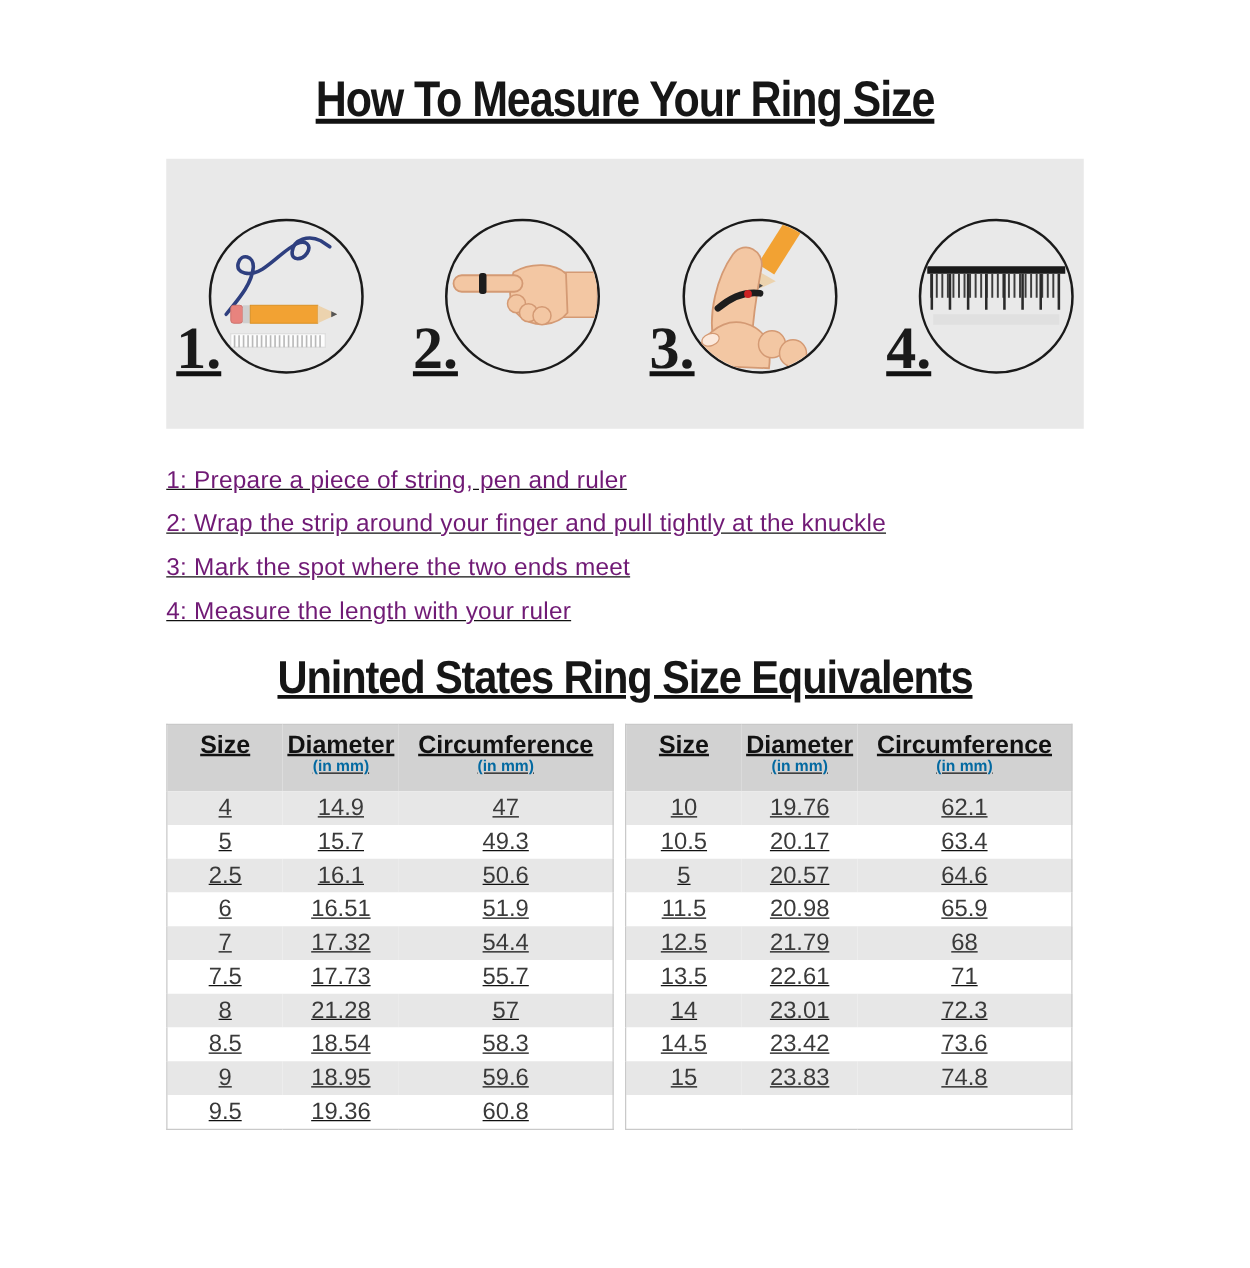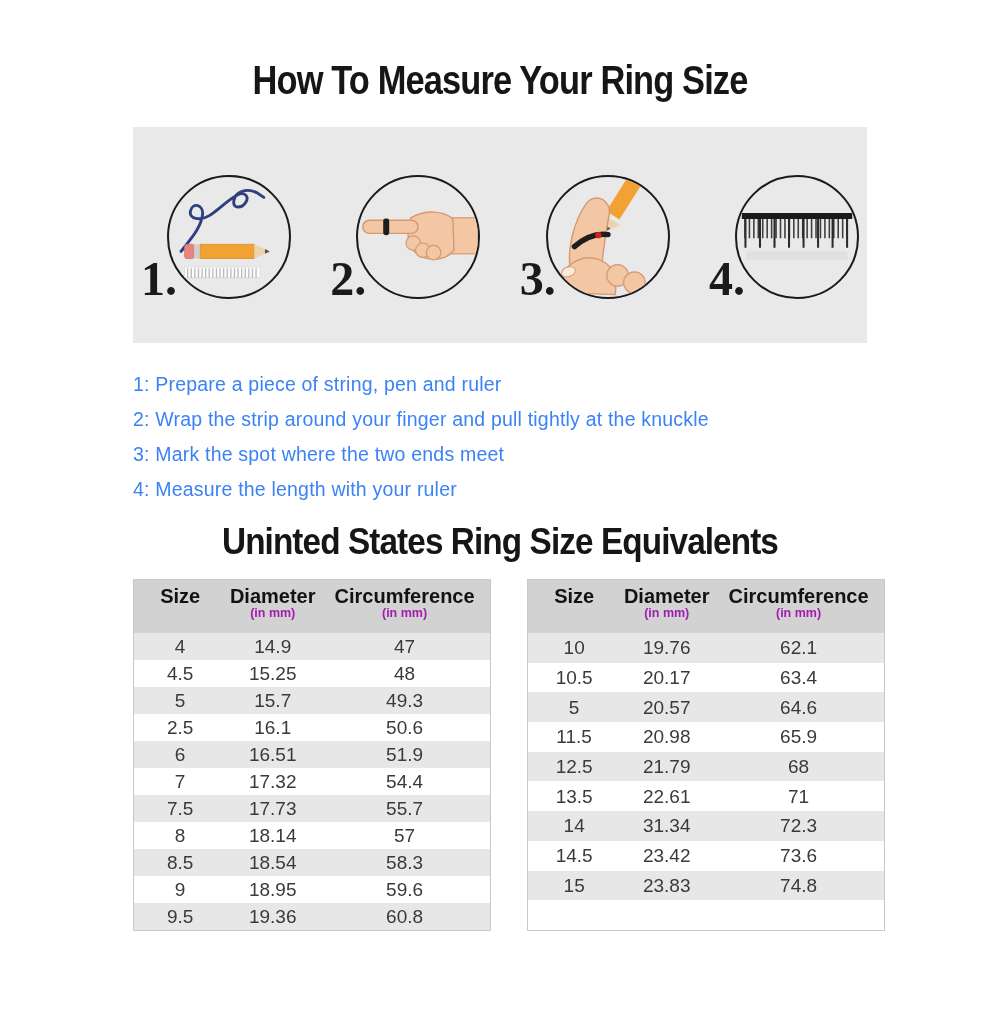--- a/index.html
+++ b/index.html
@@ -1,21 +1,21 @@
 <!DOCTYPE html>
 <html><head>
 <meta charset="utf-8">
 <style>
   html,body{margin:0;padding:0;background:#fff;}
   body{
     width:1000px;height:1014px;
     font-family:"Liberation Sans","DejaVu Sans",sans-serif;
     color:#111;position:relative;overflow:hidden;
   }
-  .content{width:734px;margin:11px auto;}
+  .content{width:734px;margin:11px auto;text-decoration:underline;}
   .main-title{
     margin-top:58px;text-align:center;font-weight:700;font-size:40px;
     letter-spacing:-1px;color:#161616;transform:scaleX(.86);transform-origin:center;
     white-space:nowrap;
   }
   .hero{
     margin-top:24px;height:216px;background:#e9e9e9;
     display:flex;justify-content:space-between;align-items:flex-start;
     padding:0 8px;box-sizing:border-box;
   }
@@ -26,41 +26,41 @@
     position:relative;z-index:2;
   }
   .step-circle{
     width:124px;height:124px;border-radius:50%;border:2.5px solid #1a1a1a;
     margin-top:48px;box-sizing:border-box;overflow:hidden;flex:none;
     background:transparent;
   }
   .step-circle svg{width:100%;height:100%;display:block;}
   .instructions{margin-top:24px;}
   .instruction-line{
-    font-size:19.5px;line-height:35px;color:#3b82f6;letter-spacing:.2px;
+    font-size:19.5px;line-height:35px;color:#701a75;letter-spacing:.2px;
   }
   .table-title{
     margin-top:14px;text-align:center;font-weight:700;font-size:37px;
     letter-spacing:-1px;color:#161616;transform:scaleX(.9);transform-origin:center;
     white-space:nowrap;
   }
-  .tables-wrap{margin-top:16px;display:flex;gap:36px;}
+  .tables-wrap{margin-top:16px;display:flex;gap:9px;}
   table.size-table{
     width:358px;border-collapse:collapse;table-layout:fixed;
     border:1px solid #c9c9c9;background:#fff;flex:none;
   }
   table.size-table col.c1{width:26%;}
   table.size-table col.c2{width:26%;}
   table.size-table col.c3{width:48%;}
   table.size-table th{
     background:#d2d2d2;height:47px;vertical-align:top;padding-top:5px;
     font-size:20px;font-weight:700;color:#121212;line-height:22px;
   }
   table.size-table th .unit{
-    display:block;font-size:12.5px;font-weight:600;line-height:13px;color:#a21caf;
+    display:block;font-size:12.5px;font-weight:600;line-height:13px;color:#0369a1;
   }
   table.size-table td{
     height:27px;padding:0;text-align:center;font-size:19px;color:#3a3a3a;
     line-height:27px;
   }
   table.size-table tbody tr:nth-child(odd){background:#e7e7e7;}
   table.size-table tbody tr:nth-child(even){background:#ffffff;}
 </style>
 </head>
 <body>
@@ -164,25 +164,20 @@
           </th>
         </tr>
       </thead>
       <tbody>
           <tr>
             <td>4</td>
             <td>14.9</td>
             <td>47</td>
           </tr>
           <tr>
-            <td>4.5</td>
-            <td>15.25</td>
-            <td>48</td>
-          </tr>
-          <tr>
             <td>5</td>
             <td>15.7</td>
             <td>49.3</td>
           </tr>
           <tr>
             <td>2.5</td>
             <td>16.1</td>
             <td>50.6</td>
           </tr>
           <tr>
@@ -195,21 +190,21 @@
             <td>17.32</td>
             <td>54.4</td>
           </tr>
           <tr>
             <td>7.5</td>
             <td>17.73</td>
             <td>55.7</td>
           </tr>
           <tr>
             <td>8</td>
-            <td>18.14</td>
+            <td>21.28</td>
             <td>57</td>
           </tr>
           <tr>
             <td>8.5</td>
             <td>18.54</td>
             <td>58.3</td>
           </tr>
           <tr>
             <td>9</td>
             <td>18.95</td>
@@ -268,21 +263,21 @@
             <td>21.79</td>
             <td>68</td>
           </tr>
           <tr>
             <td>13.5</td>
             <td>22.61</td>
             <td>71</td>
           </tr>
           <tr>
             <td>14</td>
-            <td>31.34</td>
+            <td>23.01</td>
             <td>72.3</td>
           </tr>
           <tr>
             <td>14.5</td>
             <td>23.42</td>
             <td>73.6</td>
           </tr>
           <tr>
             <td>15</td>
             <td>23.83</td>

